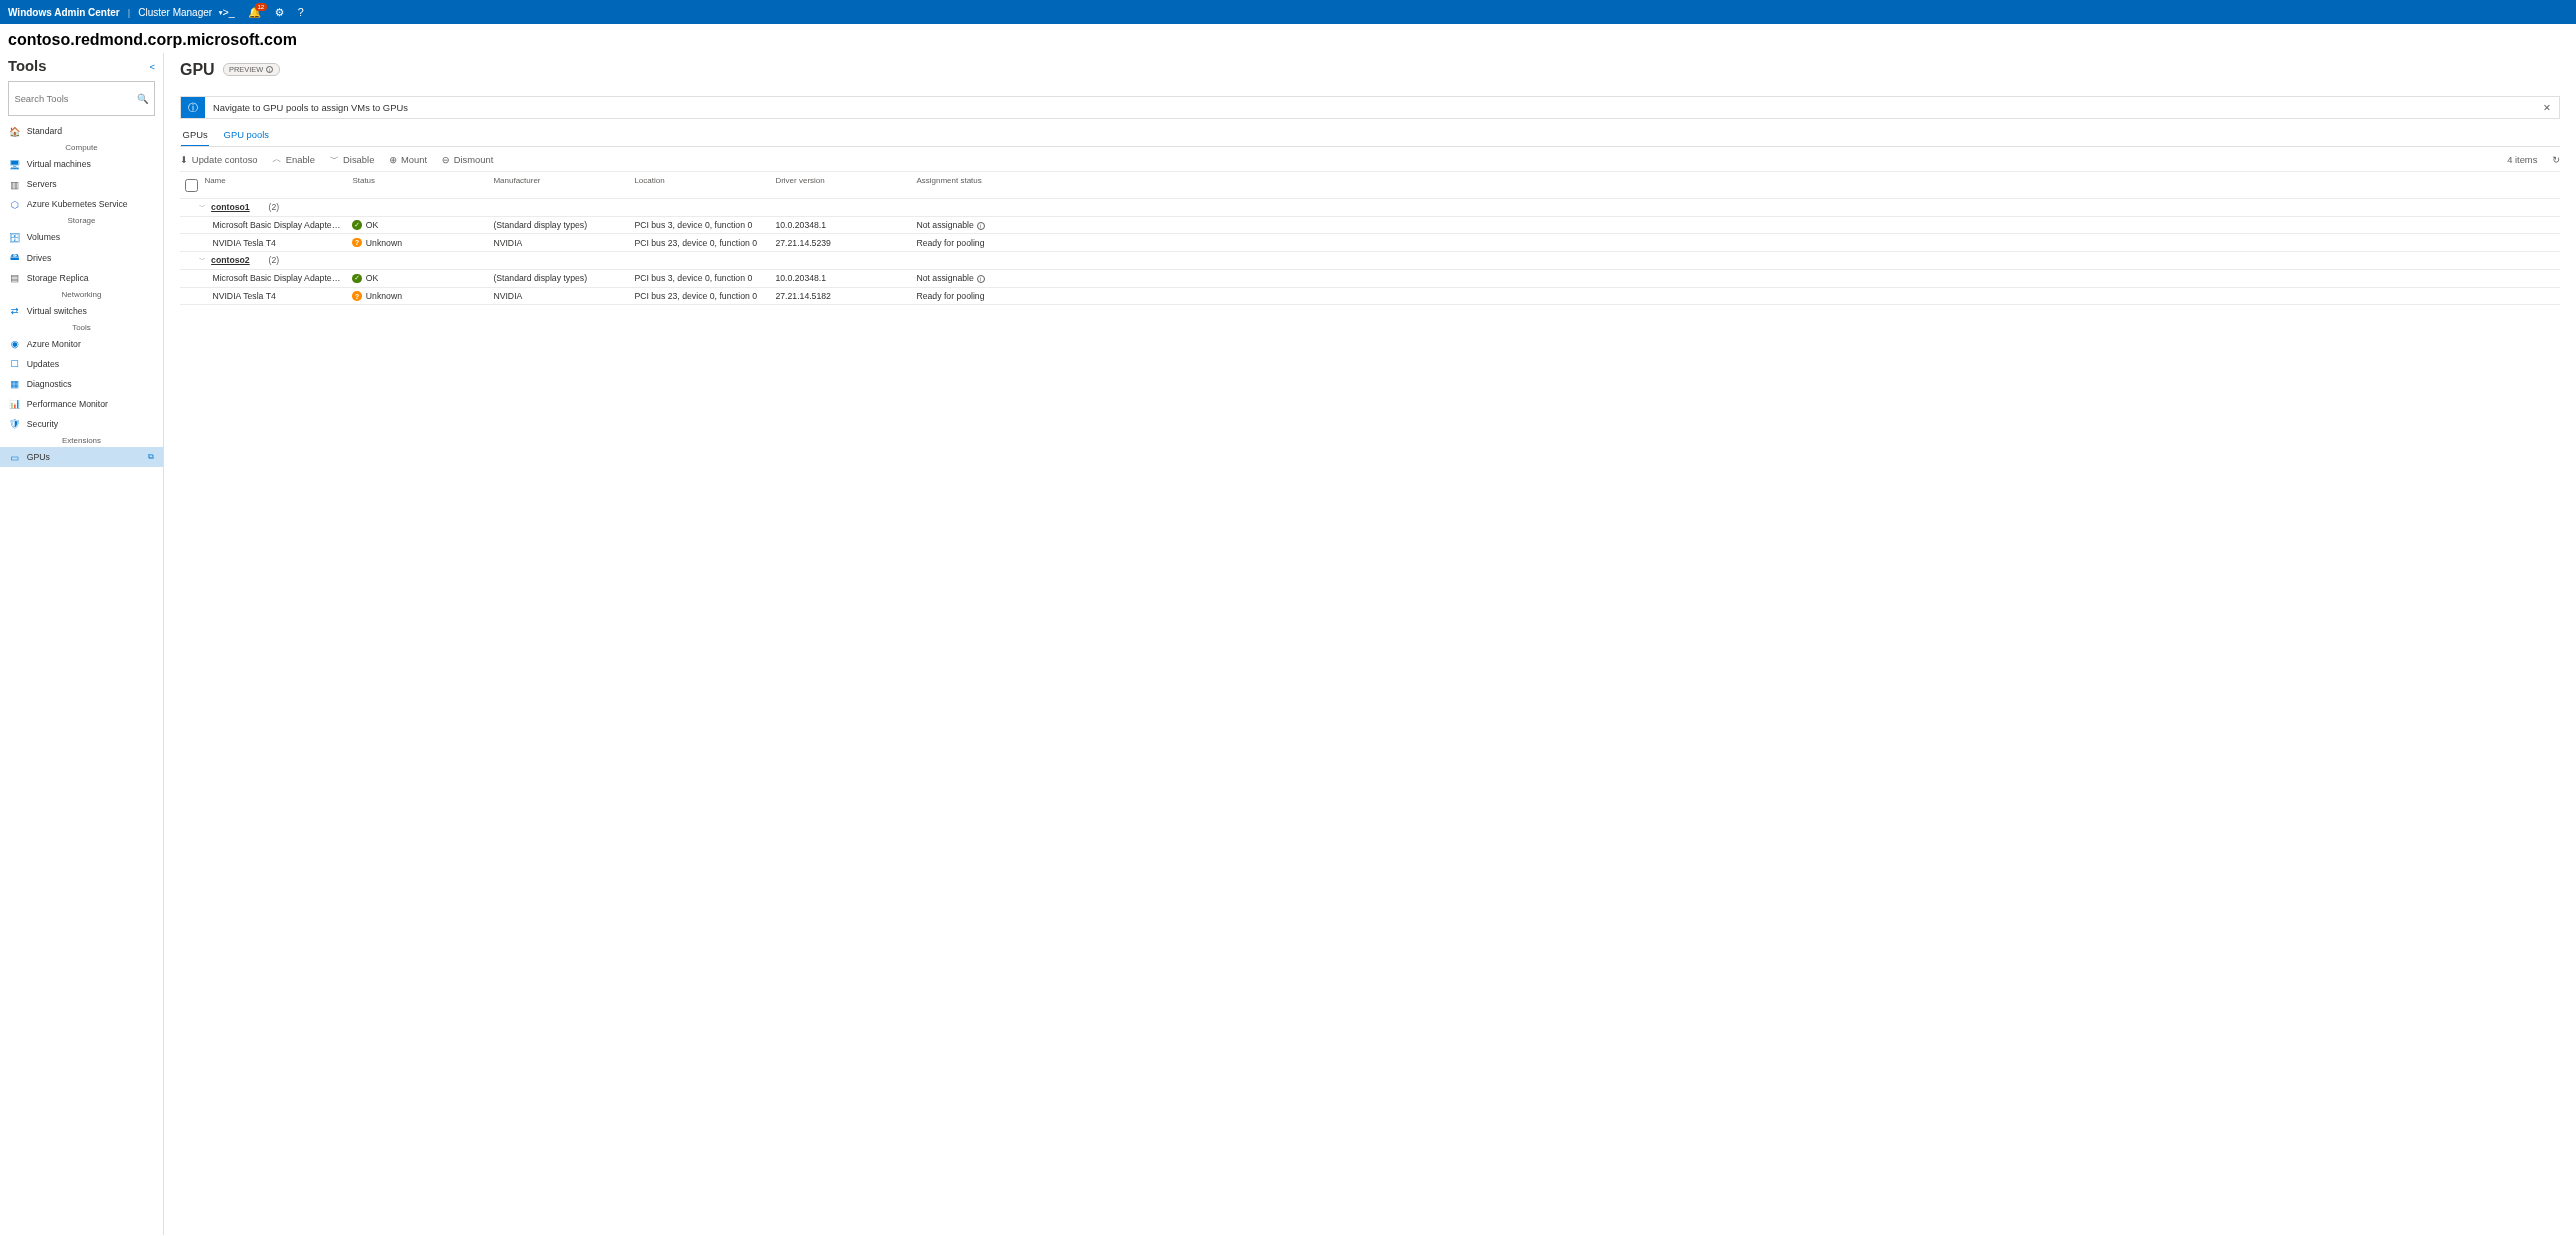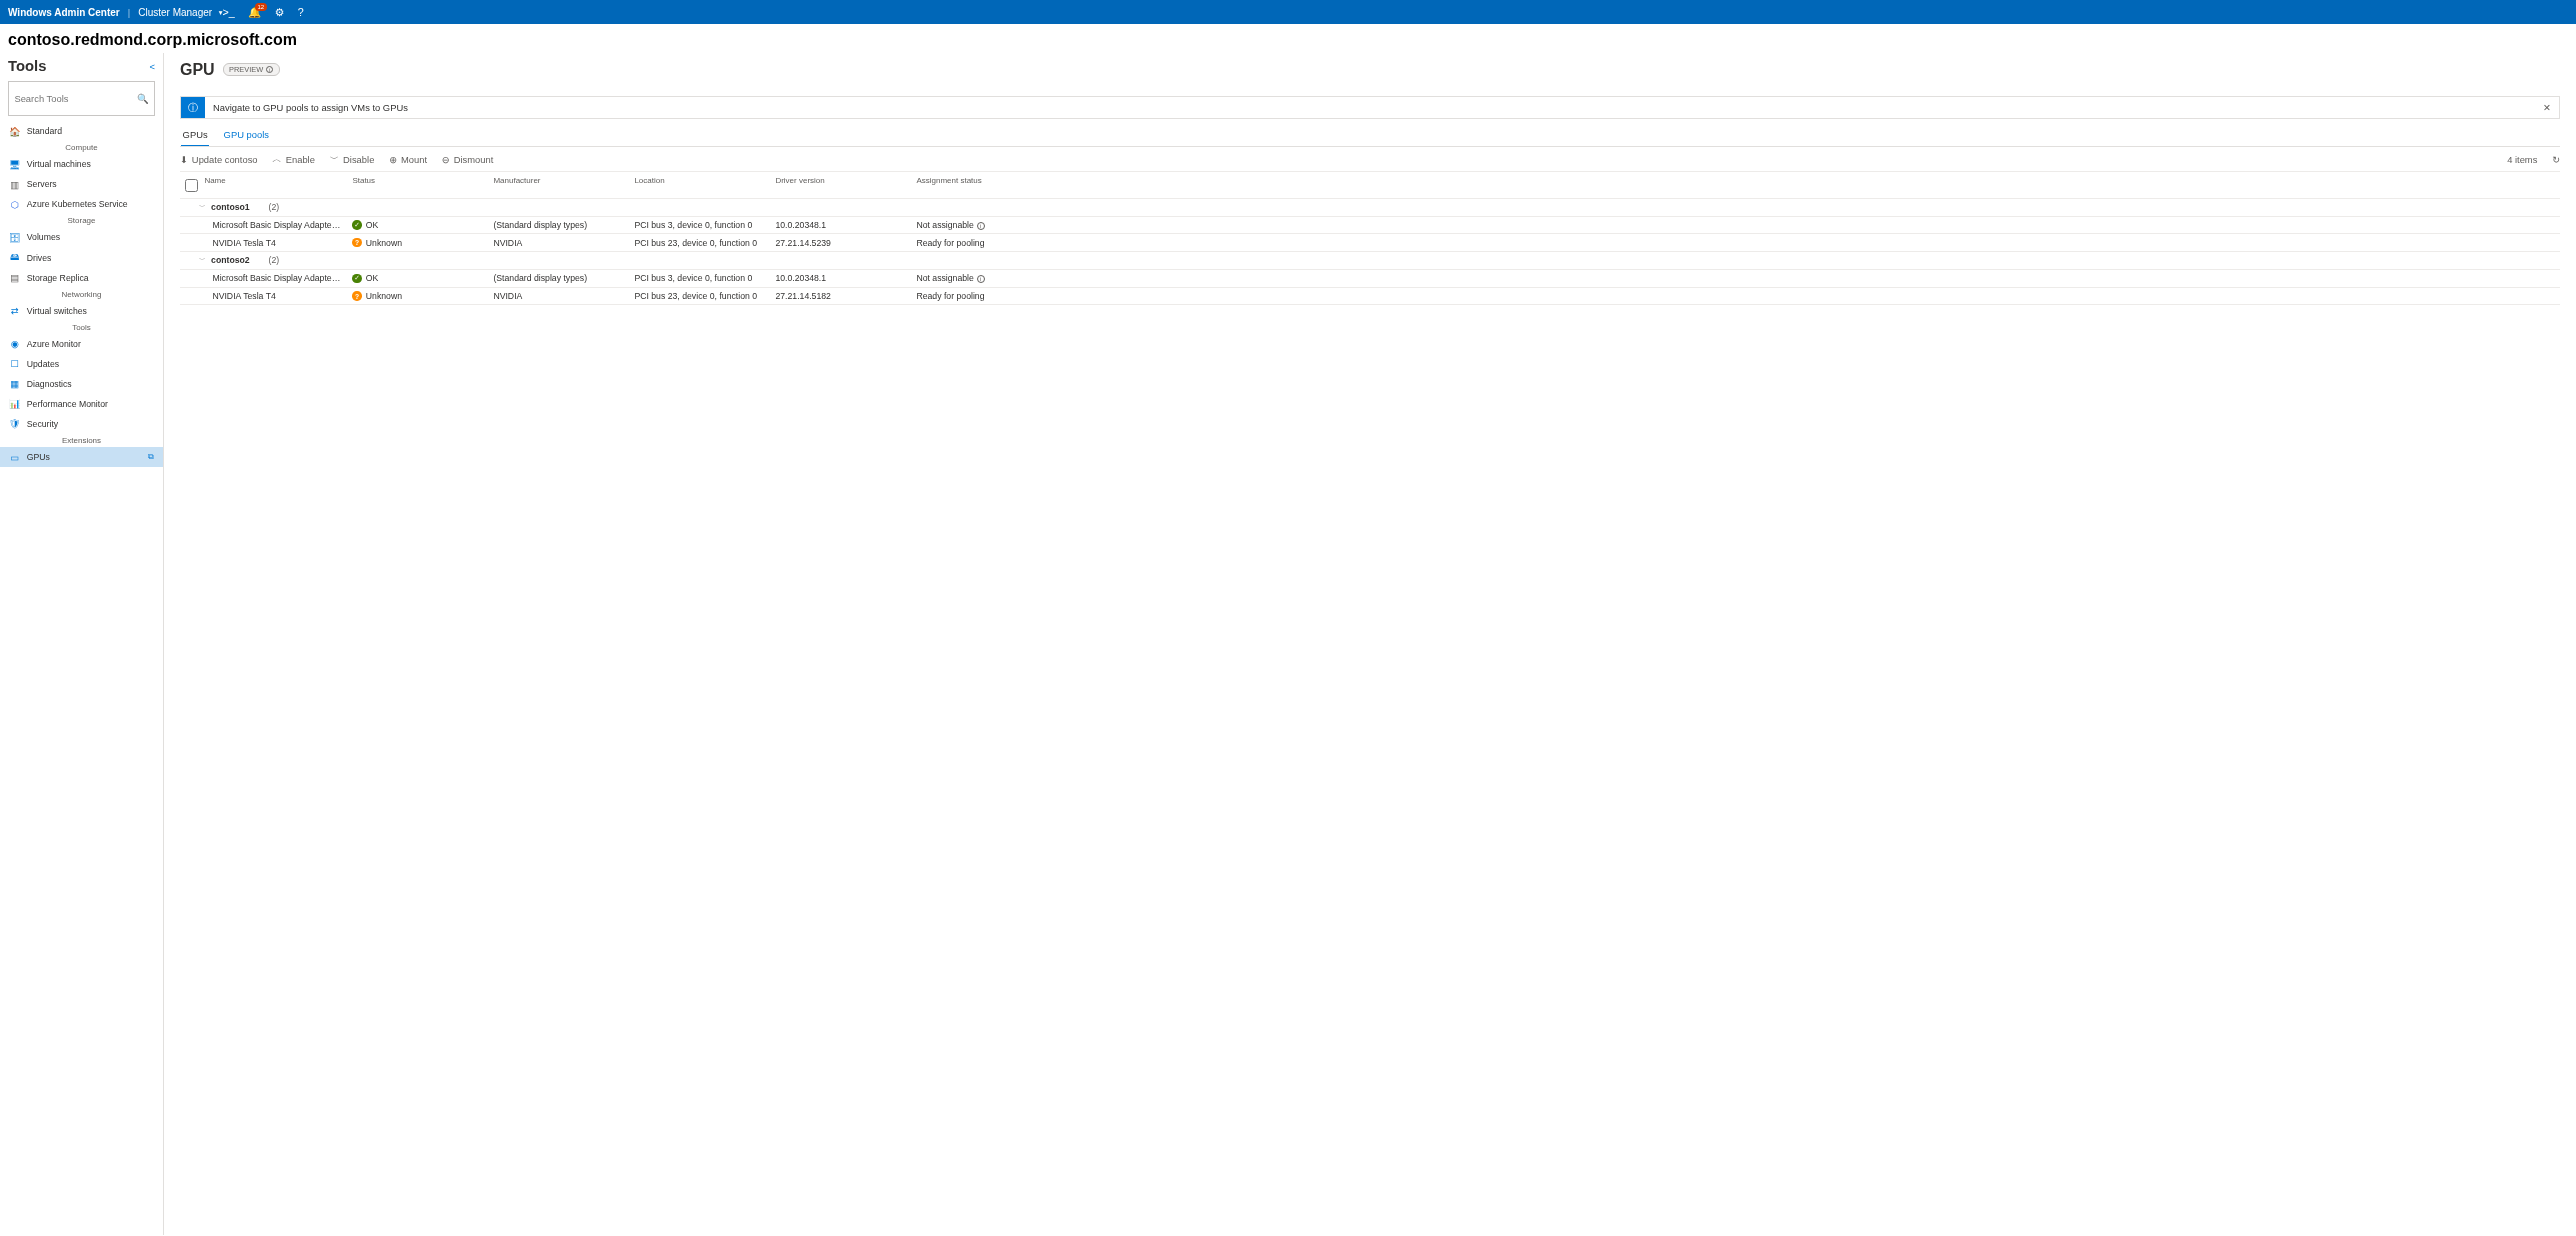--- a/index.html
+++ b/index.html
@@ -62,21 +62,21 @@
 .toolbar .act { display:flex; align-items:center; gap:4px; cursor:pointer; }
 .toolbar .spacer { flex:1; }
 .toolbar .count { color:#605e5c; }
 .toolbar .refresh { cursor:pointer; }
 
 .grid { width:100%; border-top:0.7px solid #edebe9; }
 .ghead { display:grid; grid-template-columns:19px 148px 141px 141px 141px 141px 1fr; font-size:8px; color:#605e5c; border-bottom:0.7px solid #edebe9; }
 .ghead > div { padding:4px 5.4px; }
 .ghead input[type=checkbox]{ margin-top:2.7px; }
 .grp { display:flex; align-items:center; gap:5.4px; padding:3.4px 5.4px 3.4px 19px; font-size:8.7px; border-bottom:0.7px solid #edebe9; }
-.grp .gname { font-weight:700; }
+.grp .gname { font-weight:700;text-decoration:underline; }
 .grp .gcount { color:#605e5c; margin-left:13.4px; }
 .row { display:grid; grid-template-columns:19px 148px 141px 141px 141px 141px 1fr; font-size:8.7px; border-bottom:0.7px solid #edebe9; }
 .row > div { padding:3.4px 5.4px; white-space:nowrap; overflow:hidden; text-overflow:ellipsis; }
 .row .namecell { padding-left:13.4px; }
 .row:first-of-type{}
 .status { display:flex; align-items:center; gap:4px; }
 .stat-ok { width:9.4px; height:9.4px; border-radius:50%; background:#498205; color:#fff; display:flex; align-items:center; justify-content:center; font-size:6.7px; }
 .stat-unk { width:9.4px; height:9.4px; border-radius:50%; background:#ff8c00; color:#fff; display:flex; align-items:center; justify-content:center; font-size:6.7px; font-weight:700; }
 .info-i { display:inline-block; width:8px; height:8px; border:0.7px solid #605e5c; border-radius:50%; font-size:6px; text-align:center; line-height:7.4px; margin-left:2.7px; color:#605e5c; }
 </style>

